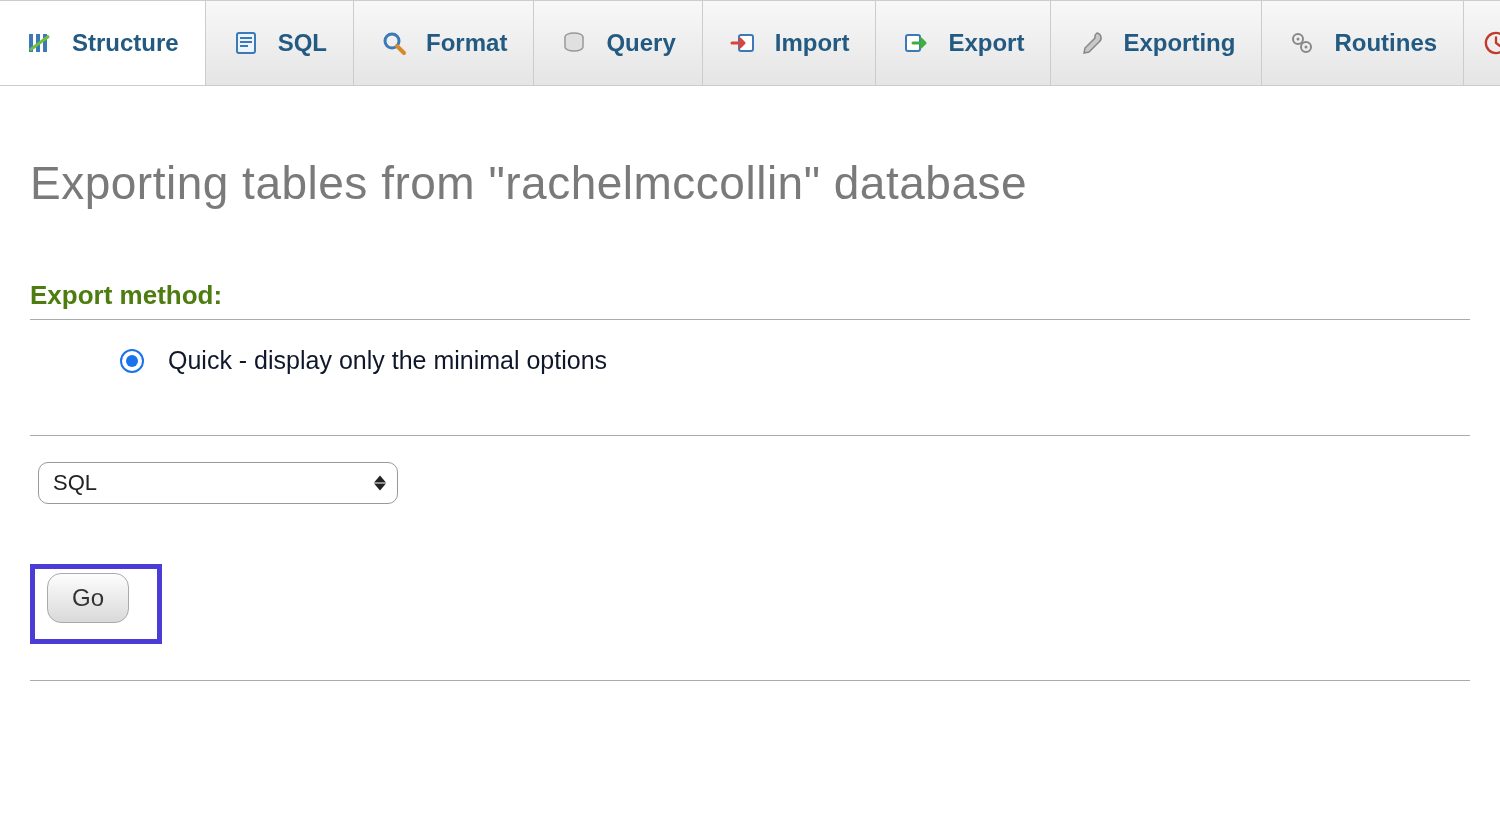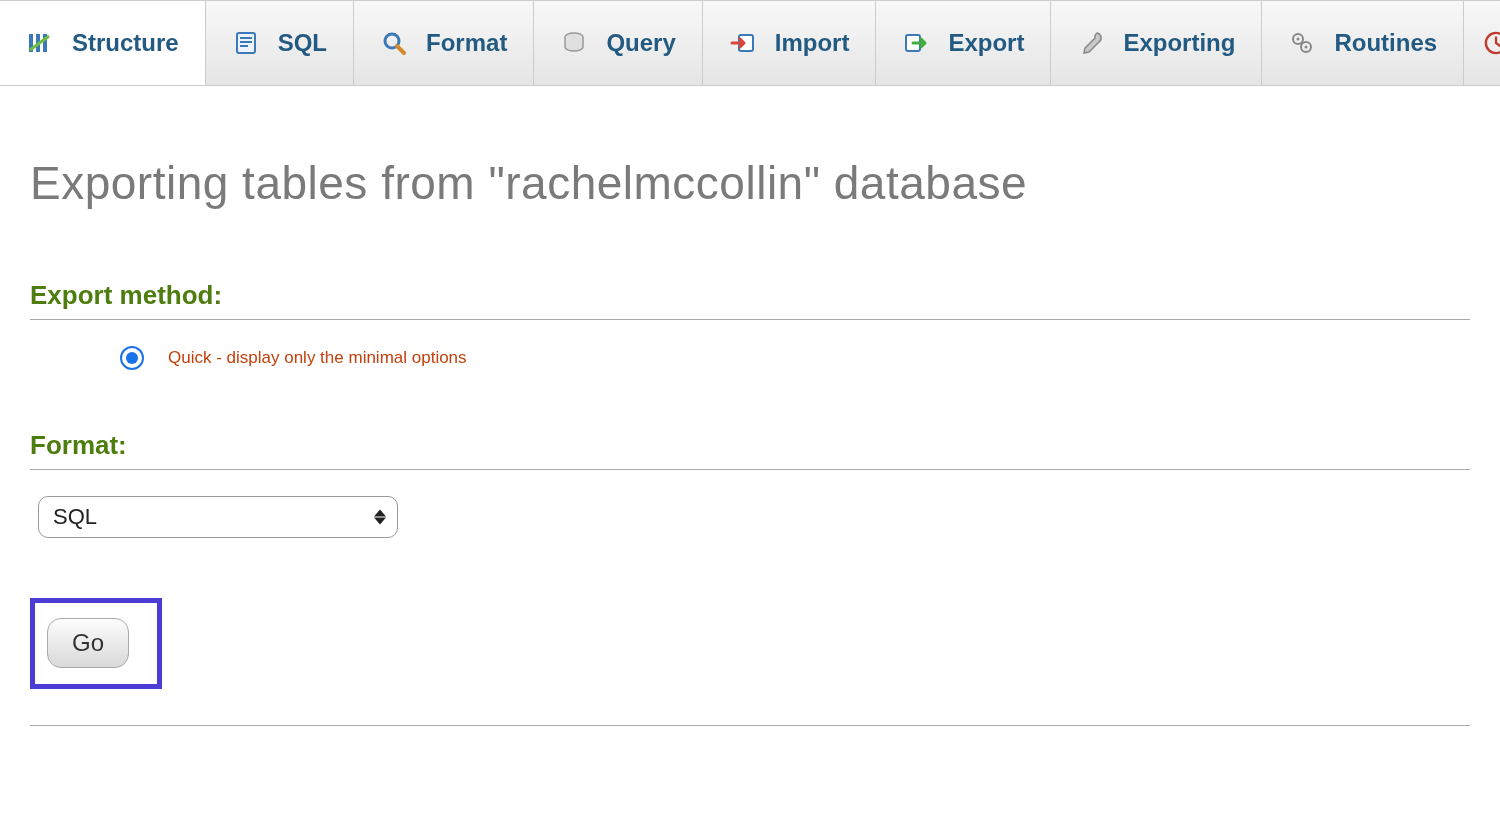--- a/index.html
+++ b/index.html
@@ -15,35 +15,35 @@
   }
   .tab.active { background:#fff; color:#235a81; }
   .tab .icon { width:28px; height:28px; display:flex; align-items:center; justify-content:center; }
   .tab-trail { display:flex; align-items:center; padding-left:18px; }
   
   .content { padding:30px 30px 0 30px; }
   h1.title { font-weight:400; font-size:46px; color:#7a7a7a; margin:40px 0 70px 0; letter-spacing:0.5px; }
   .section-header { font-weight:700; font-size:26px; color:#4d7c0f; margin:0 0 8px 0; }
   .hr { border:none; border-top:1px solid #aaa; margin:0 0 26px 0; }
   .radio-group { margin-left:90px; }
-  .radio-row { display:flex; align-items:center; gap:24px; font-size:17px; color:#c2410c; margin-bottom:18px; }
+  .radio-row { display:flex; align-items:center; gap:24px; font-size:25px; color:#0f172a; margin-bottom:18px; }
   .radio { width:24px; height:24px; border:2px solid #999; border-radius:50%; display:flex; align-items:center; justify-content:center; cursor:pointer;}
   .radio.checked { border-color:#1a73e8; }
   .radio.checked::after { content:""; width:12px; height:12px; border-radius:50%; background:#1a73e8; }
   .format-block { margin-top:60px; }
   .select-wrap { margin:16px 0 0 8px; position:relative; width:360px; }
   .select {
     width:100%; height:42px; border:1px solid #999; border-radius:10px; background:#fff;
     padding:4px 36px 4px 14px; font-size:22px; color:#222; text-align:left; cursor:pointer;
     display:flex; align-items:center;
   }
   .select-caret { position:absolute; right:12px; top:50%; transform:translateY(-50%); display:flex; flex-direction:column; gap:1px; }
   .caret-up { width:0;height:0;border-left:6px solid transparent;border-right:6px solid transparent;border-bottom:7px solid #222;}
   .caret-down { width:0;height:0;border-left:6px solid transparent;border-right:6px solid transparent;border-top:7px solid #222;}
-  .go-wrap { margin-top:60px; display:inline-block; border:5px solid #4c3cd6; padding:15px 28px 16px 12px;}
+  .go-wrap { margin-top:60px; display:inline-block; border:5px solid #4c3cd6; padding:4px 28px 16px 12px;}
   .go-btn {
     font-size:24px; font-weight:500; color:#333;
     padding:10px 24px; border:1px solid #aaa; border-radius:14px;
     background:linear-gradient(#fdfdfd,#d9d9d9); cursor:pointer;
   }
   .footer-hr { border:none; border-top:1px solid #aaa; margin:36px 0 0 0; }
   svg { display:block; }
 </style>
 </head>
 <body>
@@ -144,21 +144,20 @@
     <hr class="hr">
     <div class="radio-group">
       <label class="radio-row">
         <span class="radio checked"></span>
         <span>Quick - display only the minimal options</span>
       </label>
     </div>
   </div>
 
   <div class="format-block">
-    <div class="section-header">Format:</div>
     <hr class="hr">
     <div class="select-wrap">
       <button class="select">
         <span>SQL</span>
       </button>
       <span class="select-caret">
         <span class="caret-up"></span>
           <span class="caret-down"></span>
       </span>
     </div>

